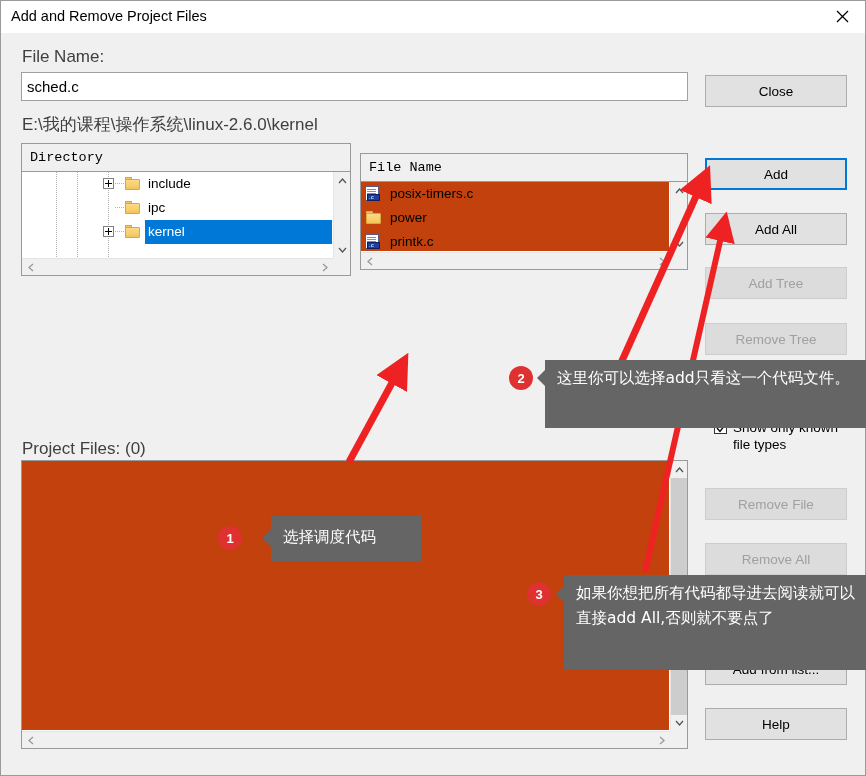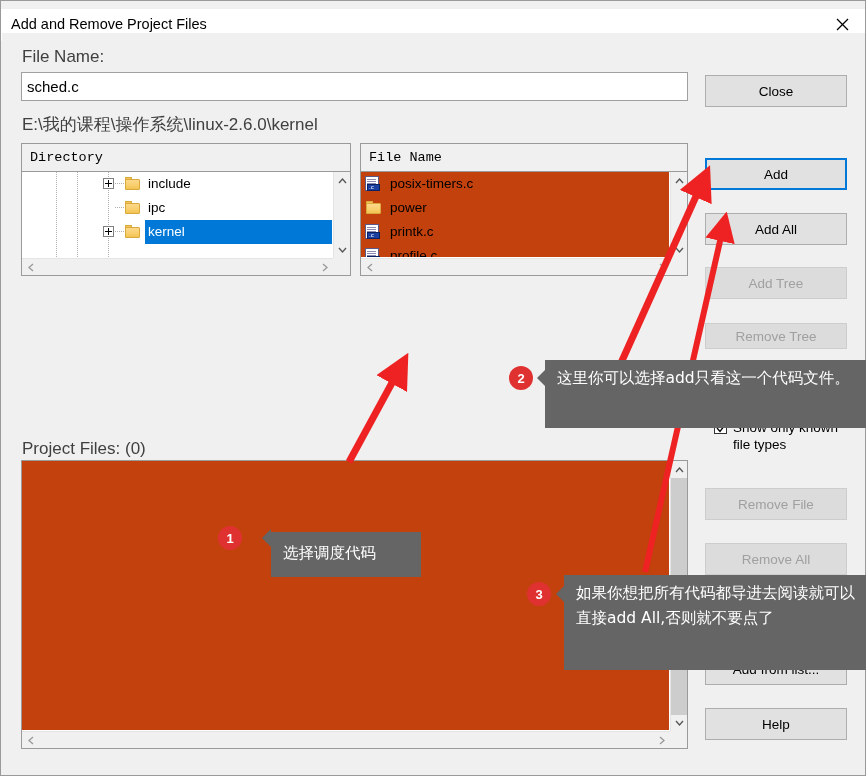--- a/index.html
+++ b/index.html
@@ -14,21 +14,21 @@
     -webkit-font-smoothing:antialiased;
   }
   .dialog{
     position:absolute;left:0;top:0;width:866px;height:776px;
     background:#f0f0f0;
     border:1px solid #9a9a9a;
     box-sizing:border-box;
   }
   
   .titlebar{
-    position:absolute;left:0;top:8px;width:864px;height:32px;
+    position:absolute;left:0;top:0;width:864px;height:32px;
     background:#ffffff;
     box-sizing:border-box;
   }
   .title-text{
     position:absolute;left:10px;top:7px;
     font-size:14.5px;color:#000;
     white-space:nowrap;
   }
   .close-btn{
     position:absolute;right:0;top:0;width:46px;height:31px;
@@ -316,21 +316,21 @@
           <div class="arrowbtn" style="right:0;top:0;width:17px;height:17px;">
             <svg width="6" height="9" viewBox="0 0 6 9">
                 <path d="M1 1 L5 4.5 L1 8" fill="none" stroke="#999" stroke-width="1.3"></path>
               </svg>
           </div>
         </div>
         <div class="sbcorner"></div>
       </div>
     </div>
 
-    <div class="panel" style="left:358px;top:110px;width:328px;height:133px;">
+    <div class="panel" style="left:358px;top:120px;width:328px;height:117px;">
       <div class="panel-head">File Name</div>
       <div class="panel-body">
         <div class="flist" id="file-list">
             <div class="frow">
               <div class="cicon">
                 <div class="pg"></div>
                 <div class="ln" style="top:3px;"></div>
                 <div class="ln" style="top:5px;"></div>
                 <div class="ln" style="top:7px;"></div>
                 <div class="bl"></div>
@@ -433,21 +433,21 @@
     </div>
 
     <div class="btn" style="left:703px;top:42px;width:142px;height:32px;">Close</div>
 
     <div class="btn focus" style="left:703px;top:125px;width:142px;height:32px;">Add</div>
 
     <div class="btn" style="left:703px;top:180px;width:142px;height:32px;">Add All</div>
 
     <div class="btn disabled" style="left:703px;top:234px;width:142px;height:32px;">Add Tree</div>
 
-    <div class="btn disabled" style="left:703px;top:290px;width:142px;height:26px;">Remove Tree</div>
+    <div class="btn disabled" style="left:703px;top:290px;width:142px;height:32px;">Remove Tree</div>
 
     <div class="cbwrap" style="left:712px;top:386px;width:140px;height:38px;">
       <div class="cbbox">
         <svg width="11" height="12" viewBox="0 0 11 12">
           <path d="M1 6 L4 9.5 L10 1.5" fill="none" stroke="#000" stroke-width="1.3"></path>
         </svg>
       </div>
       <div class="cbtext">
         <span>Show only known</span><br>
         <span>file types</span>
@@ -474,21 +474,21 @@
         <path d="M0,0 L5,2.5 L0,5 z" fill="#ee2222"></path>
       </marker>
     </defs>
     <line x1="349" y1="462" x2="399" y2="370" stroke="#ee2222" stroke-width="7" marker-end="url(#ah)"></line>
     <line x1="612" y1="383" x2="702" y2="183" stroke="#ee2222" stroke-width="7" marker-end="url(#ah)"></line>
     <line x1="645" y1="572" x2="723" y2="228" stroke="#ee2222" stroke-width="6" marker-end="url(#ah)"></line>
   </svg>
 
   <div class="tipnum" style="left:218px;top:526px;">1</div>
   <div class="tipbeak" style="left:262px;top:529px;"></div>
-  <div class="tip" style="left:271px;top:516px;width:150px;height:45px;line-height:32px;padding-top:5px;margin-top:16px;">选择调度代码</div>
+  <div class="tip" style="left:271px;top:516px;width:150px;height:45px;line-height:32px;padding-top:5px;">选择调度代码</div>
 
   <div class="tipnum" style="left:509px;top:366px;">2</div>
   <div class="tipbeak" style="left:537px;top:369px;"></div>
   <div class="tip" style="left:545px;top:360px;width:321px;height:68px;">这里你可以选择add只看这一个代码文件。</div>
 
   <div class="tipnum" style="left:527px;top:582px;">3</div>
   <div class="tipbeak" style="left:556px;top:585px;"></div>
   <div class="tip" style="left:564px;top:575px;width:302px;height:95px;">如果你想把所有代码都导进去阅读就可以直接add All,否则就不要点了</div>
 </div>
 

